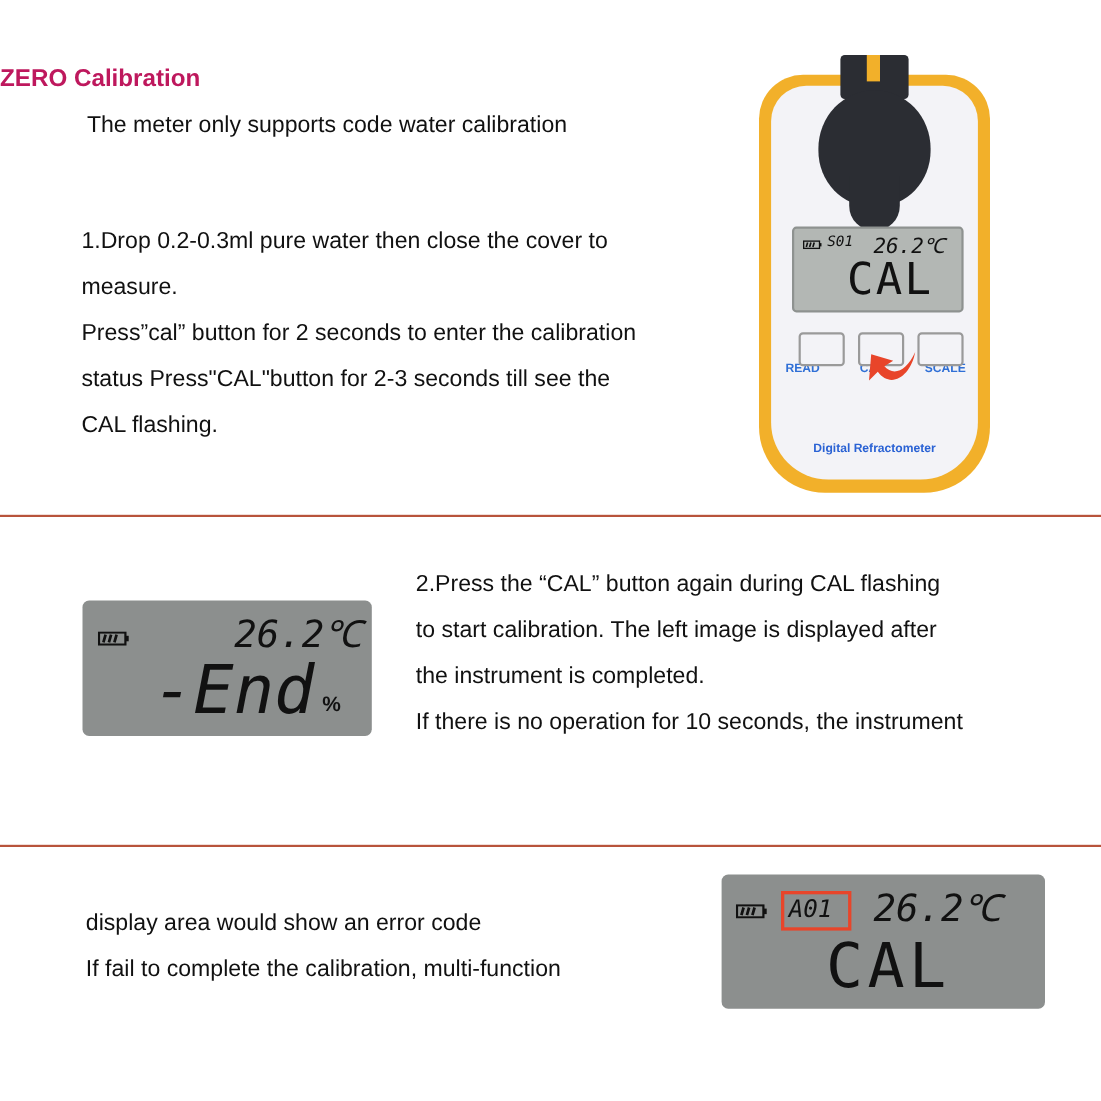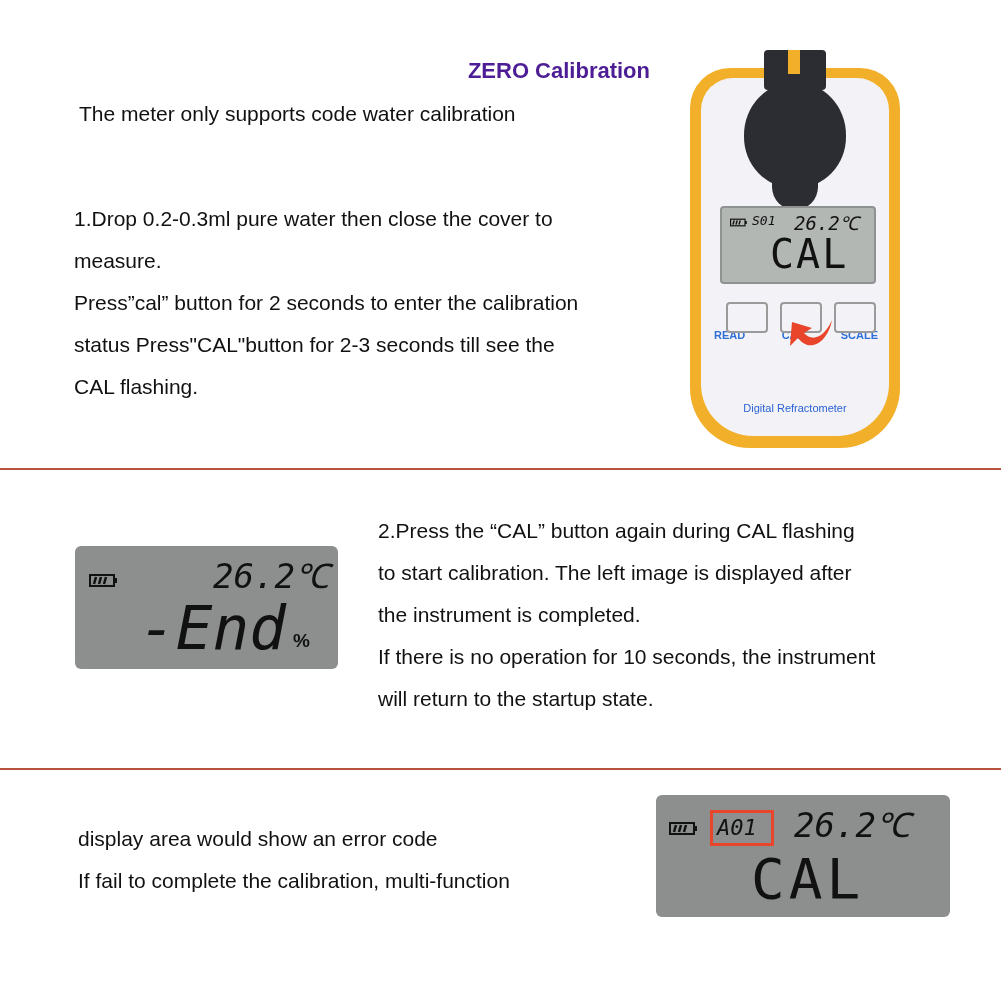--- a/index.html
+++ b/index.html
@@ -1,21 +1,21 @@
 <!DOCTYPE html>
 <html><head>
 <meta charset="utf-8">
 <style>
   html, body { margin: 0; padding: 0; background: #ffffff; }
   body { width: 1001px; height: 1001px; position: relative; overflow: hidden;
          font-family: "Liberation Sans", sans-serif; color: #111111; }
   .abs { position: absolute; }
 
-  .title { left: 0; width: 650px; top: 58px; text-align: right; font-size: 22px;
-           font-weight: bold; color: #4c1d95; padding-left: 0; }
+  .title { left: 0; width: 650px; top: 58px; text-align: left; font-size: 22px;
+           font-weight: bold; color: #be185d; padding-left: 0; }
   .title span { position: relative; left: 0; }
   .subtitle { left: 79px; top: 102px; font-size: 21px; }
 
   .para { font-size: 21px; line-height: 42px; }
   .p1 { left: 74px; top: 198px; width: 600px; }
   .p2 { left: 378px; top: 510px; width: 600px; }
   .p3 { left: 78px; top: 818px; width: 560px; }
 
   .divider { left: 0; width: 1001px; height: 2px; background: #b8543c; }
   .div1 { top: 468px; }
@@ -33,21 +33,21 @@
                background: #2b2d33; border-radius: 50% 50% 48% 48%; }
   .dev-cover-tab { position: absolute; left: 28px; top: 78px; width: 46px; height: 50px;
                    background: #2b2d33; border-radius: 0 0 24px 24px; }
   .dev-lcd { position: absolute; left: 30px; top: 138px; width: 152px; height: 74px;
              background: #b3b7b4; border: 2px solid #8e9290; border-radius: 4px; text-align: right; }
   .dev-btn-labels { position: absolute; left: 24px; top: 216px; width: 164px; display: flex;
                     justify-content: space-between; font-size: 11px; font-weight: bold; color: #2f6fd6; margin-top: 45px; }
   .dev-btns { position: absolute; left: 36px; top: 234px; width: 150px; display: flex; justify-content: space-between; }
   .dev-btn { width: 42px; height: 31px; border: 2px solid #9a9a9a; border-radius: 4px; background: #f3f3f7; box-sizing: border-box; }
   .dev-brand { position: absolute; left: 0; right: 0; top: 334px; text-align: center; font-size: 11px;
-               font-weight: normal; color: #2a62d4; }
+               font-weight: bold; color: #2a62d4; }
   .dev-arrow { position: absolute; left: 92px; top: 248px; width: 54px; height: 42px; }
 
   
   .lcd { background: #8c8f8e; border-radius: 6px; }
   .lcd-mid { left: 75px; top: 546px; width: 263px; height: 123px; }
   .lcd-bot { left: 656px; top: 795px; width: 262px; height: 122px; padding-left: 32px; }
   .seg { font-family: "DejaVu Sans Mono", monospace; color: #111; font-style: italic; position: absolute; }
 
   .battery { position: absolute; width: 30px; height: 13px; }
   .error-box { position: absolute; border: 3px solid #e8452a; box-sizing: border-box; }
@@ -115,21 +115,20 @@
   <span class="seg" style="left:138px;top:6px;font-size:34px;">26.2℃</span>
   <span class="seg" style="left:64px;top:50px;font-size:61px;line-height:64px;">-End</span>
   <span class="seg" style="left:218px;top:84px;font-size:19px;font-style:normal;font-weight:bold;font-family:'Liberation Sans',sans-serif;">%</span>
 </div>
 
 <div class="abs para p2">
   <div>2.Press the “CAL” button again during CAL flashing</div>
   <div>to start calibration. The left image is displayed after</div>
   <div>the instrument is completed.</div>
   <div>If there is no operation for 10 seconds, the instrument</div>
-  <div>will return to the startup state.</div>
 </div>
 
 <div class="abs divider div2"></div>
 
 <div class="abs para p3">
   <div>display area would show an error code</div>
   <div>If fail to complete the calibration, multi-function</div>
 </div>
 
 <div class="abs lcd lcd-bot">

